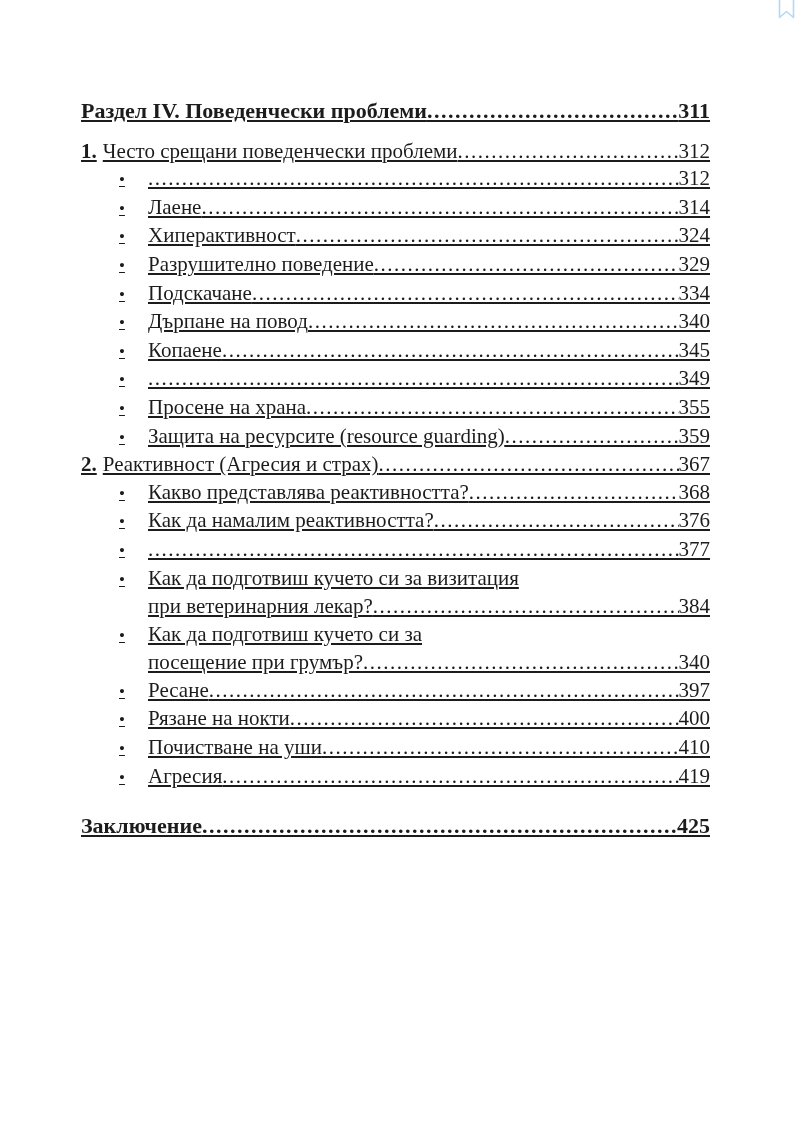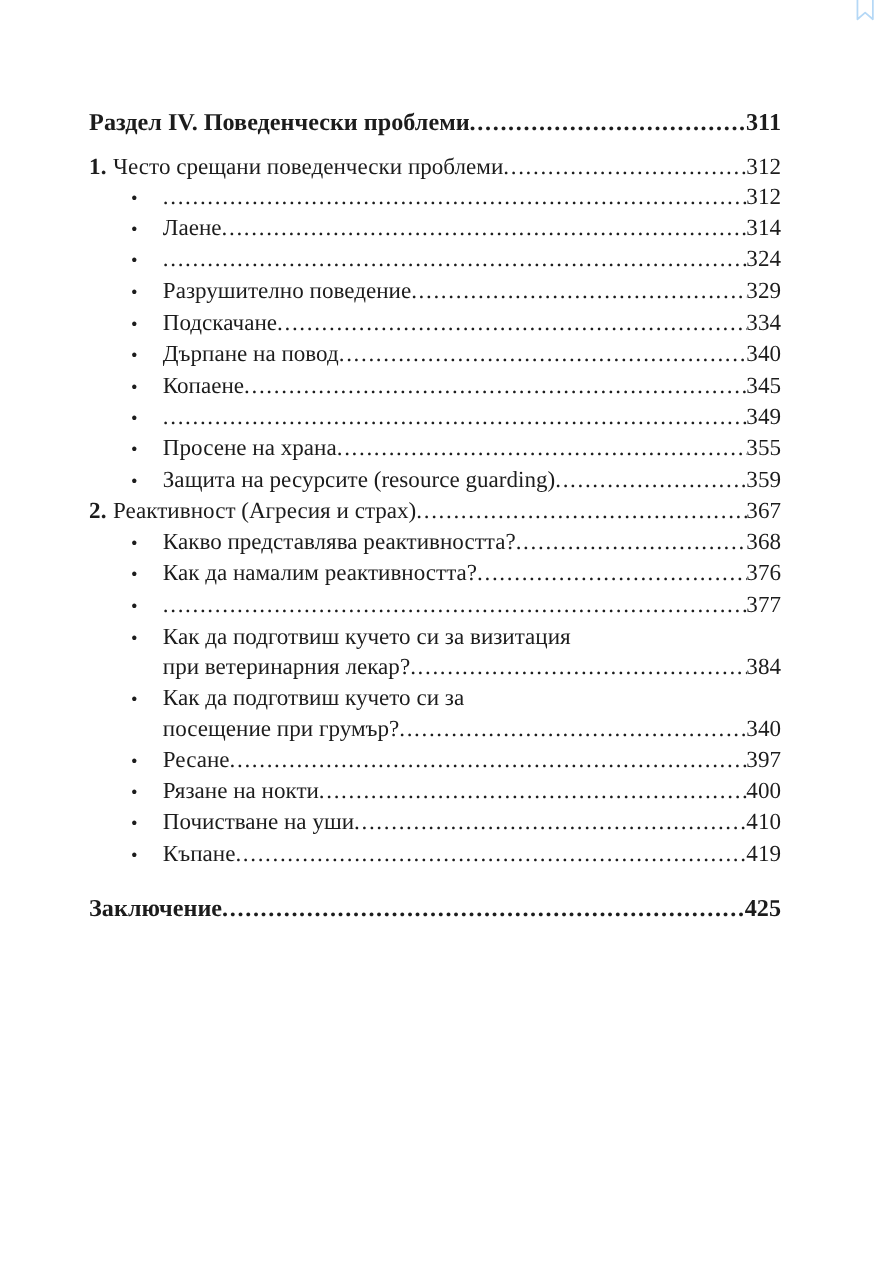--- a/index.html
+++ b/index.html
@@ -8,20 +8,21 @@
     background: #ffffff;
   }
   .page {
     position: relative;
     width: 808px;
     height: 1147px;
     background: #ffffff;
     overflow: hidden;
     font-family: "Liberation Serif", "DejaVu Serif", serif;
     color: #1c1c1c;
+    text-decoration: underline;
   }
   .bookmark {
     position: absolute;
     top: 0;
     right: 13px;
     width: 17px;
     height: 20px;
     cursor: pointer;
   }
   .toc {
@@ -102,20 +103,21 @@
 
     <div class="row bullet">
       <span class="bullet-marker">•</span>
       <span class="label">Лаене</span>
       <span class="leader"></span>
       <span class="page-num">314</span>
     </div>
 
     <div class="row bullet">
       <span class="bullet-marker">•</span>
+      <span class="label">Хиперактивност</span>
       <span class="leader"></span>
       <span class="page-num">324</span>
     </div>
 
     <div class="row bullet">
       <span class="bullet-marker">•</span>
       <span class="label">Разрушително поведение</span>
       <span class="leader"></span>
       <span class="page-num">329</span>
     </div>
@@ -231,21 +233,21 @@
 
     <div class="row bullet">
       <span class="bullet-marker">•</span>
       <span class="label">Почистване на уши</span>
       <span class="leader"></span>
       <span class="page-num">410</span>
     </div>
 
     <div class="row bullet">
       <span class="bullet-marker">•</span>
-      <span class="label">Къпане</span>
+      <span class="label">Агресия</span>
       <span class="leader"></span>
       <span class="page-num">419</span>
     </div>
 
     <div class="section sec-last">
       <div class="row">
         <span class="label">Заключение</span>
         <span class="leader"></span>
         <span class="page-num">425</span>
       </div>

